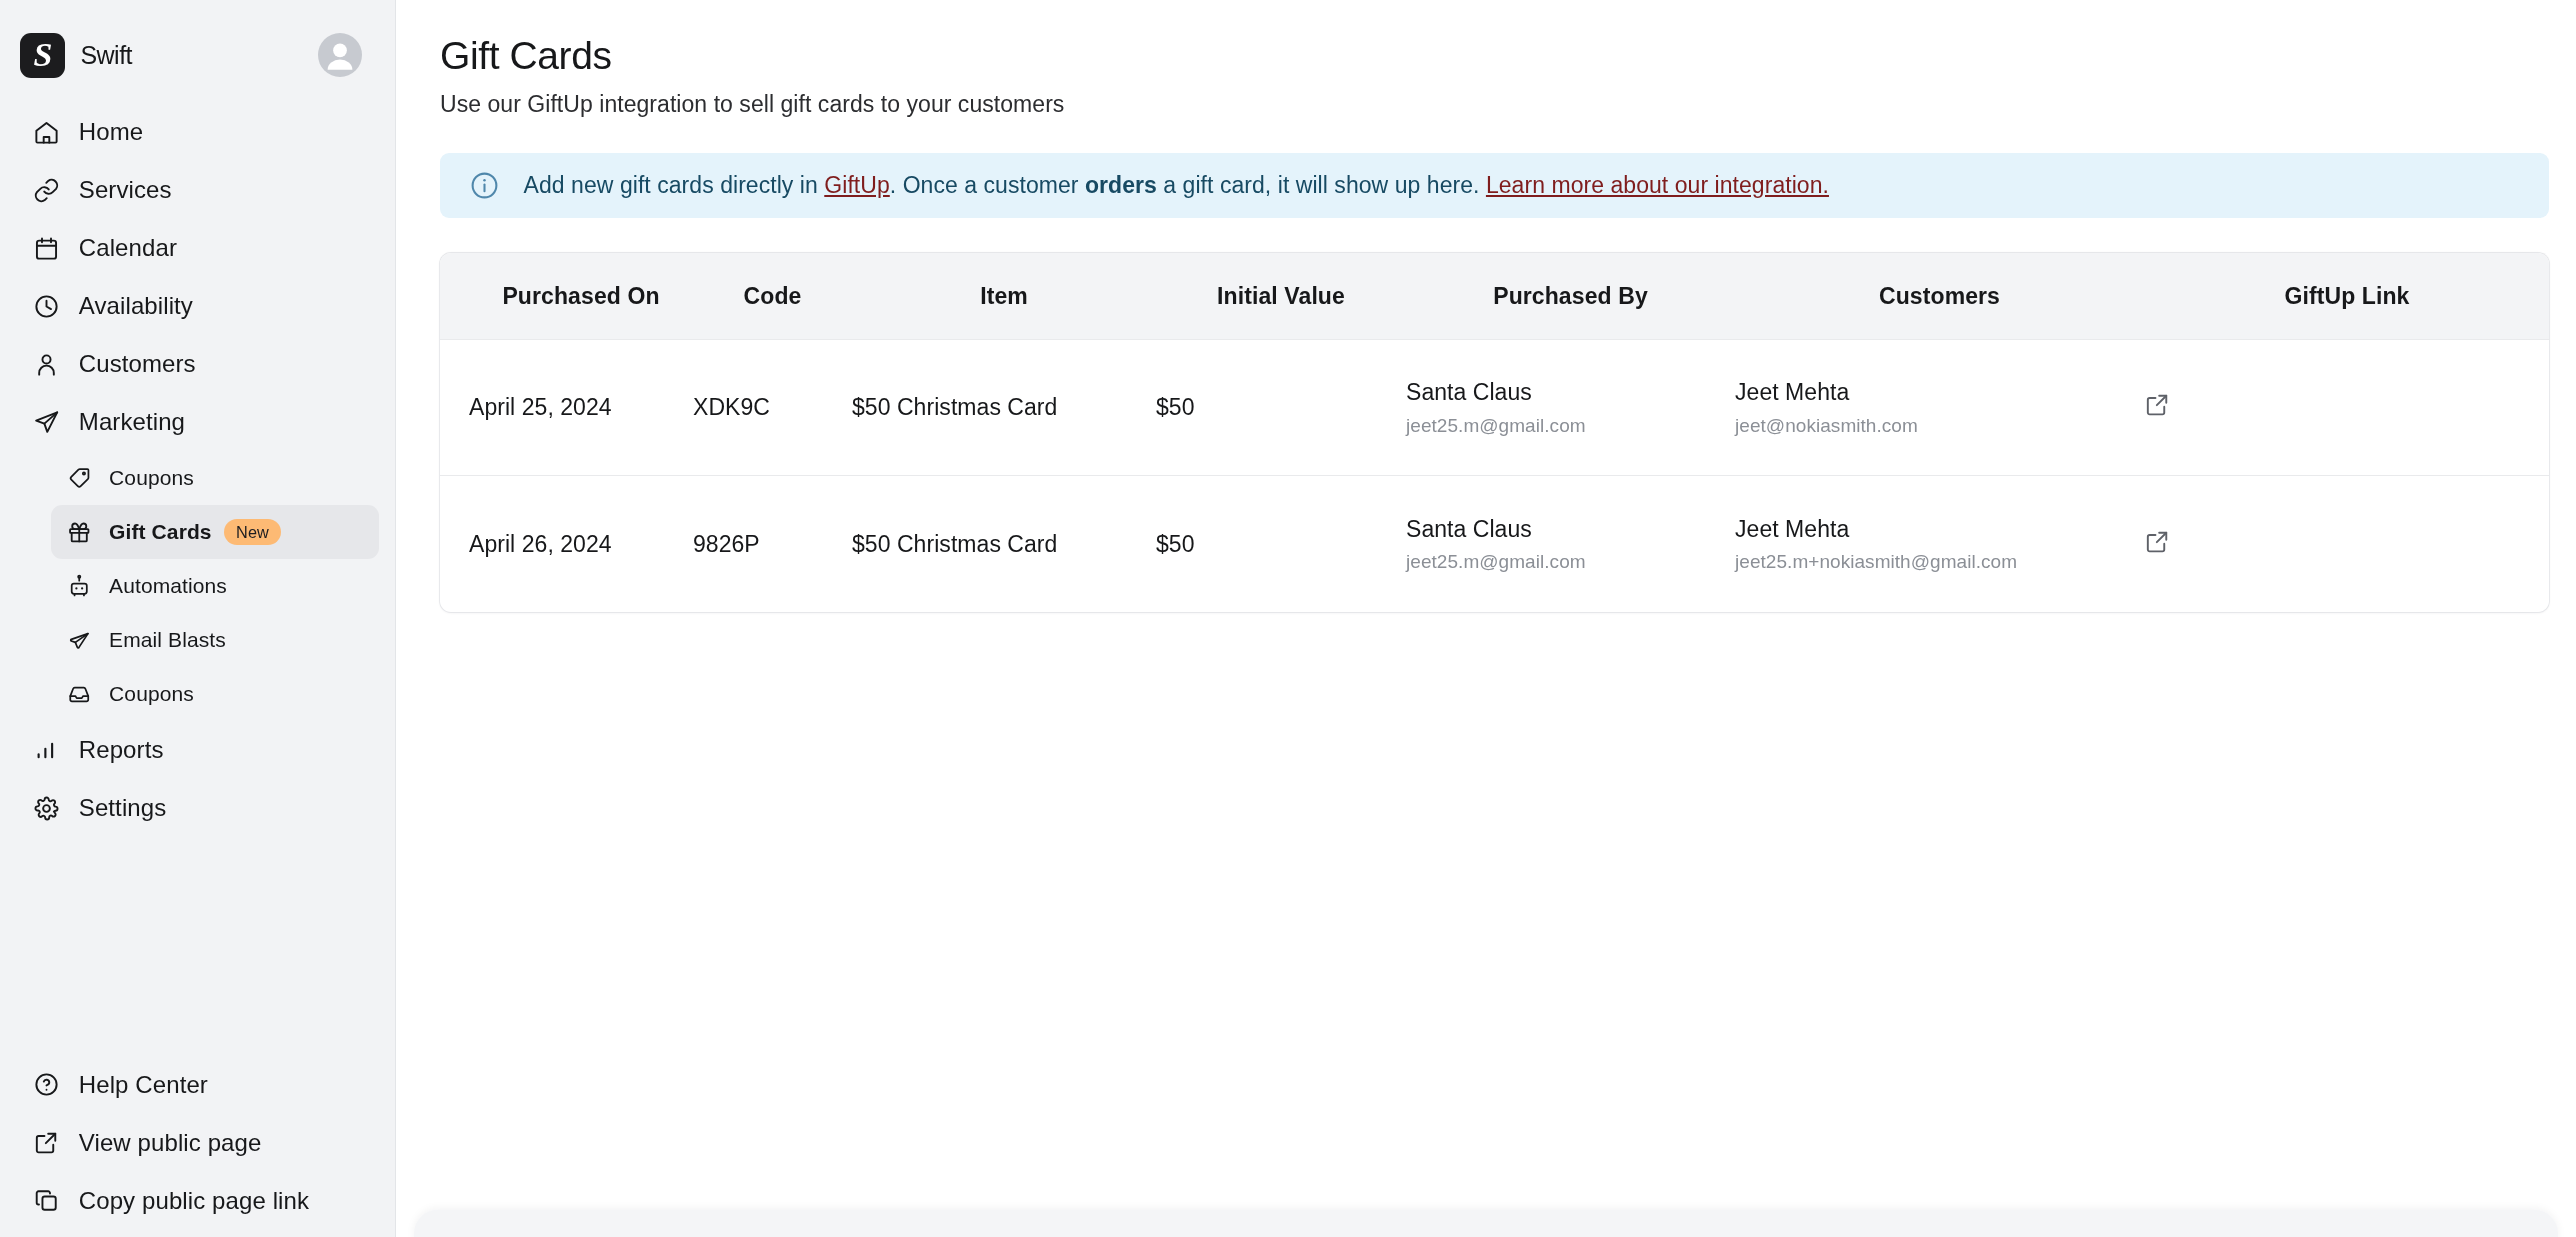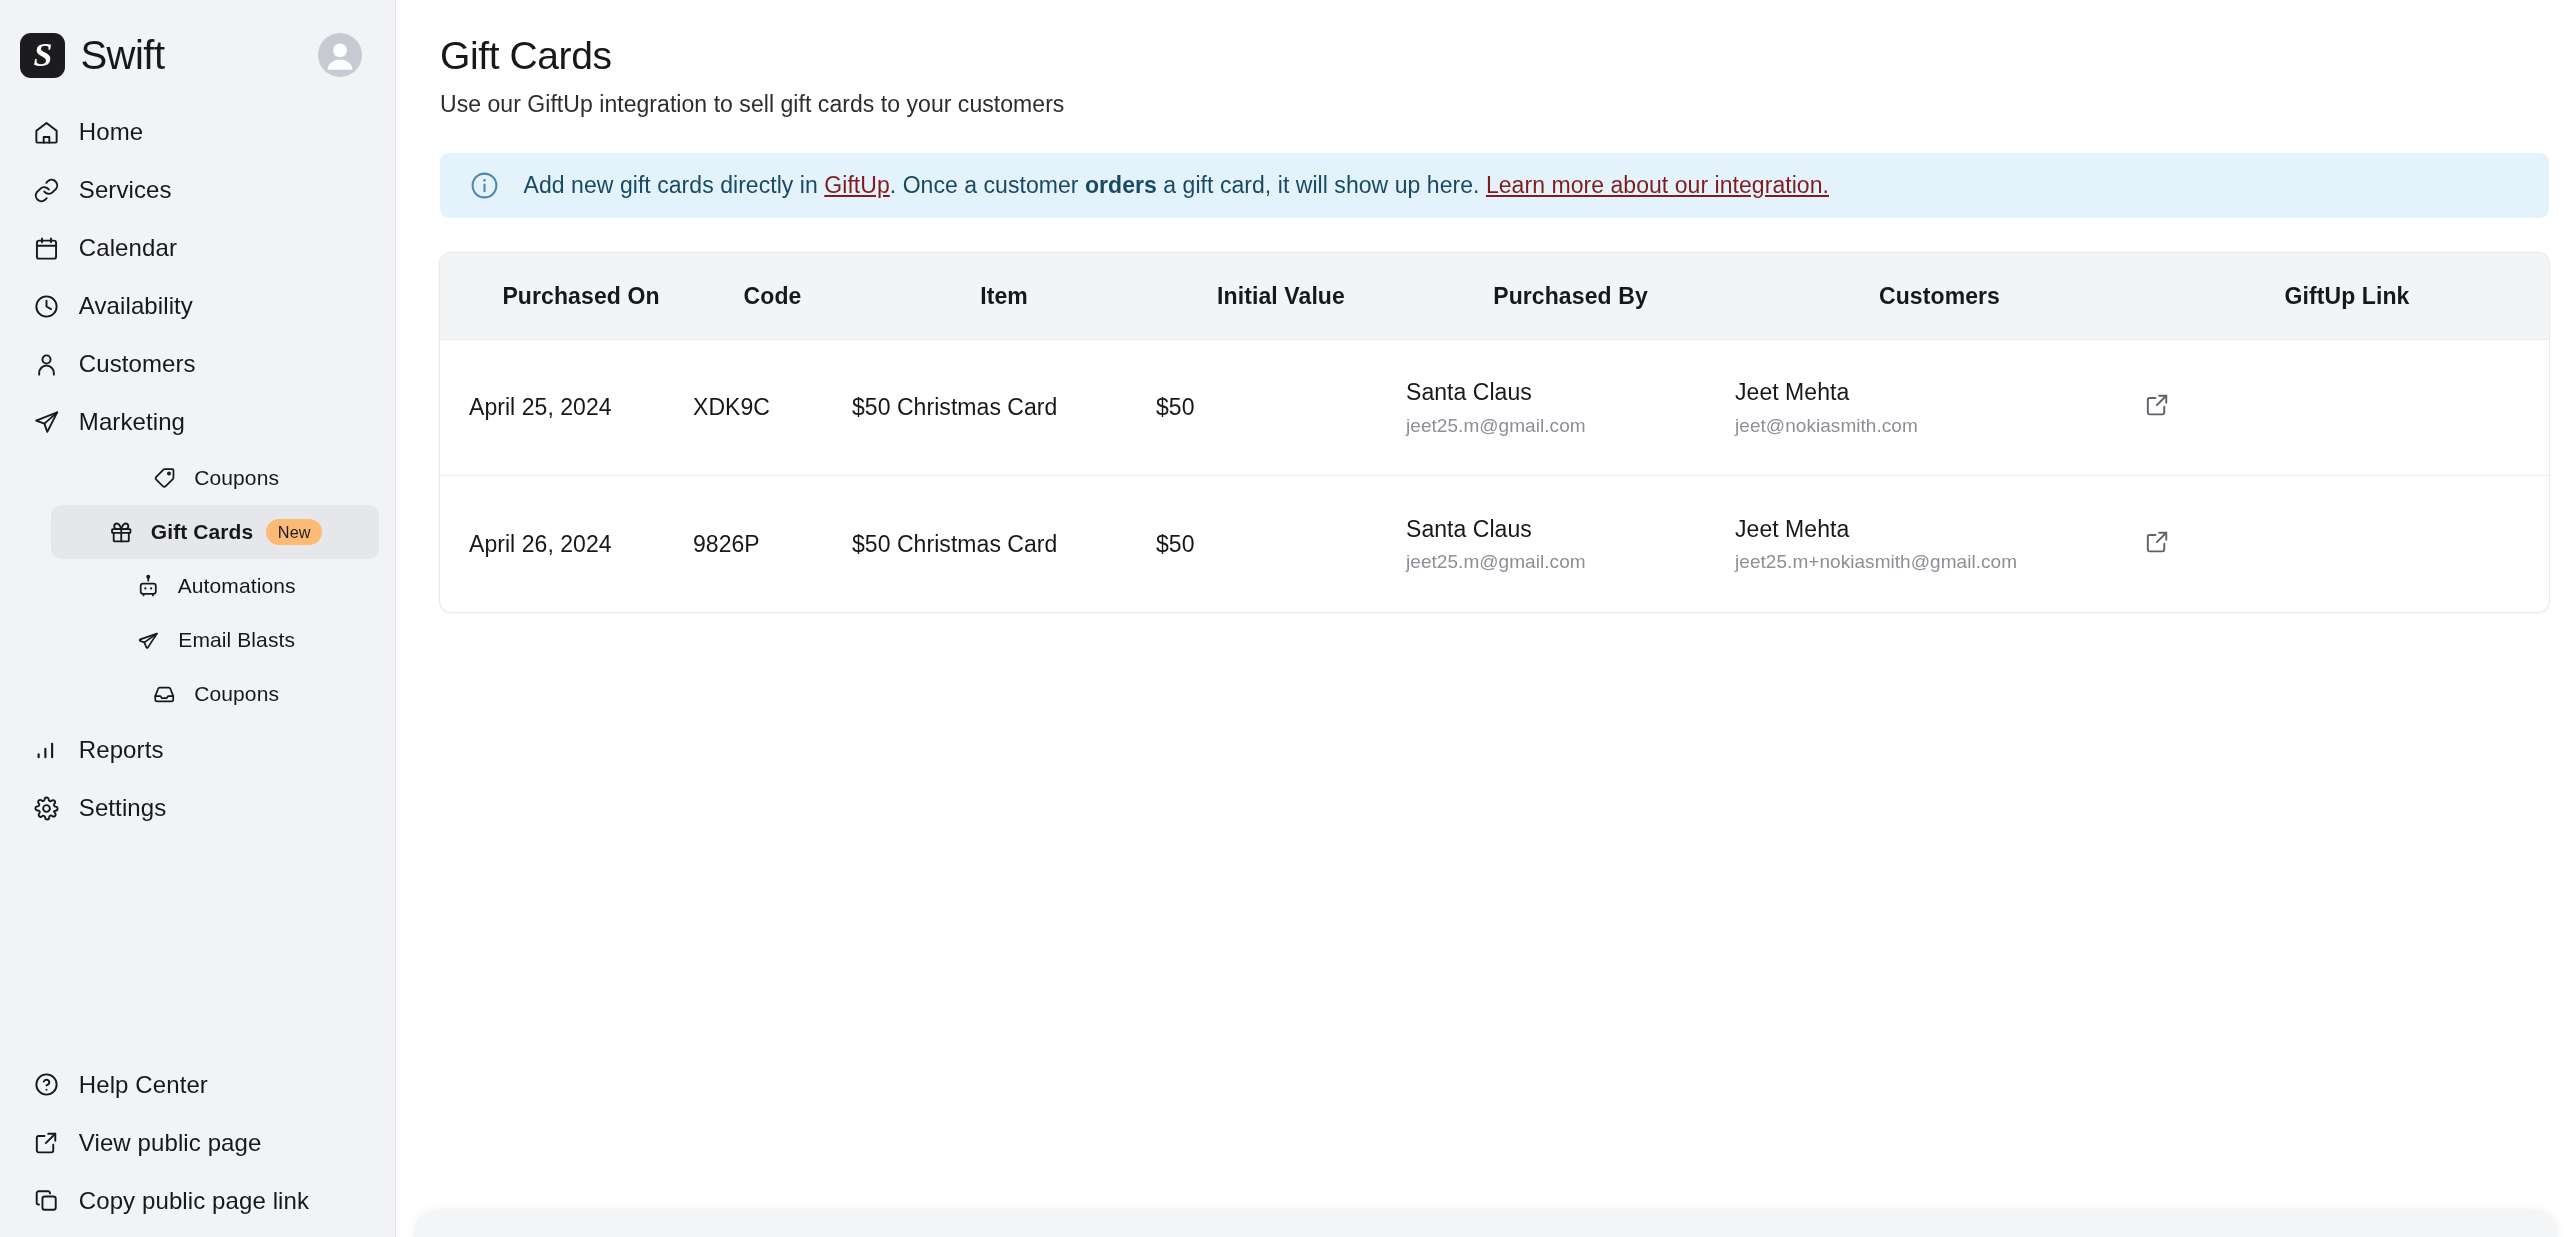--- a/index.html
+++ b/index.html
@@ -42,21 +42,21 @@
   .brand-logo span {
     color: #ffffff;
     font-size: 34px;
     font-weight: bold;
     font-style: italic;
     line-height: 1;
     letter-spacing: -0.9px;
     font-family: "Liberation Serif", serif;
   }
   .brand-name {
-    font-size: 40px;
+    font-size: 25px;
     color: #17181a;
     margin-left: 15.4px;
     letter-spacing: -0.5px;
     font-weight: 400;
   }
   .avatar {
     margin-left: auto;
     width: 44px; height: 44px;
     border-radius: 50%;
     background: #c7cad0;
@@ -86,21 +86,21 @@
   .nav-item .label {
     font-size: 24px;
     margin-left: 17px;
     color: #17181a;
     letter-spacing: 0.1px;
   }
 
   .nav-sub {
     padding-left: 35px;
   }
-  .nav-sub .nav-item { height: 54px; justify-content: center; }
+  .nav-sub .nav-item { height: 54px; }
   .nav-sub .nav-item .ico { width: 27px; height: 27px; flex: 0 0 27px; }
   .nav-sub .nav-item .label { font-size: 21px; margin-left: 16.3px; }
 
   .nav-item.active {
     background: #e6e7ea;
   }
   .nav-item.active .label { font-weight: bold; }
 
   .badge-new {
     background: #fdba74;

